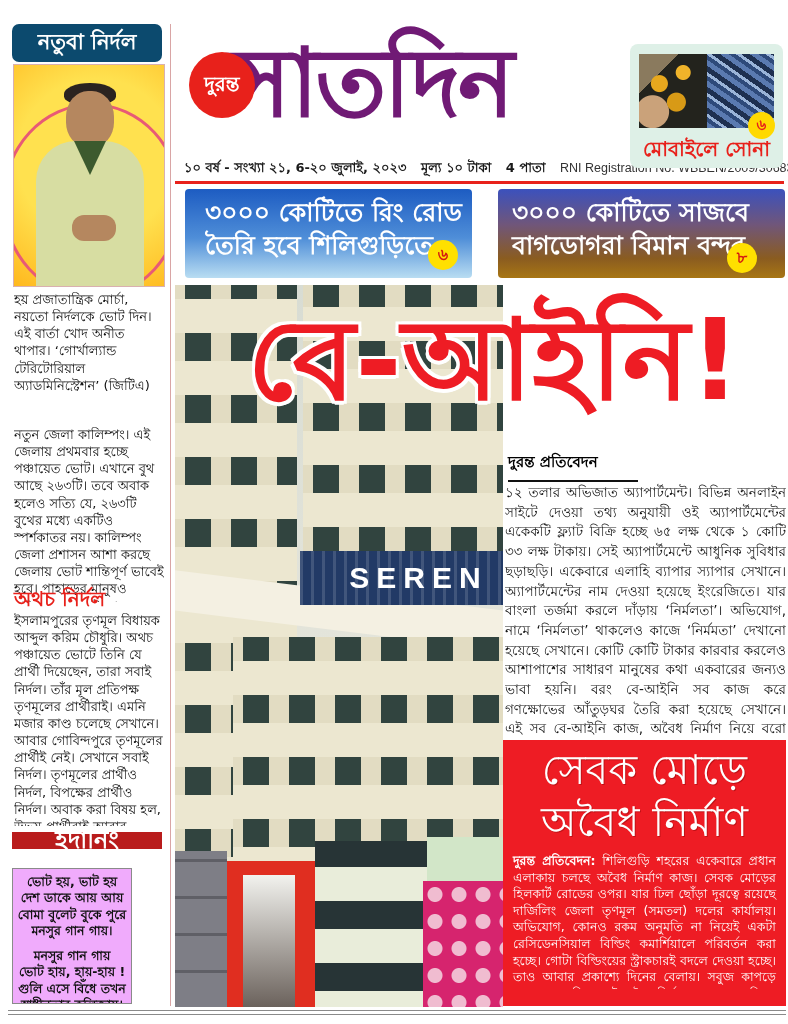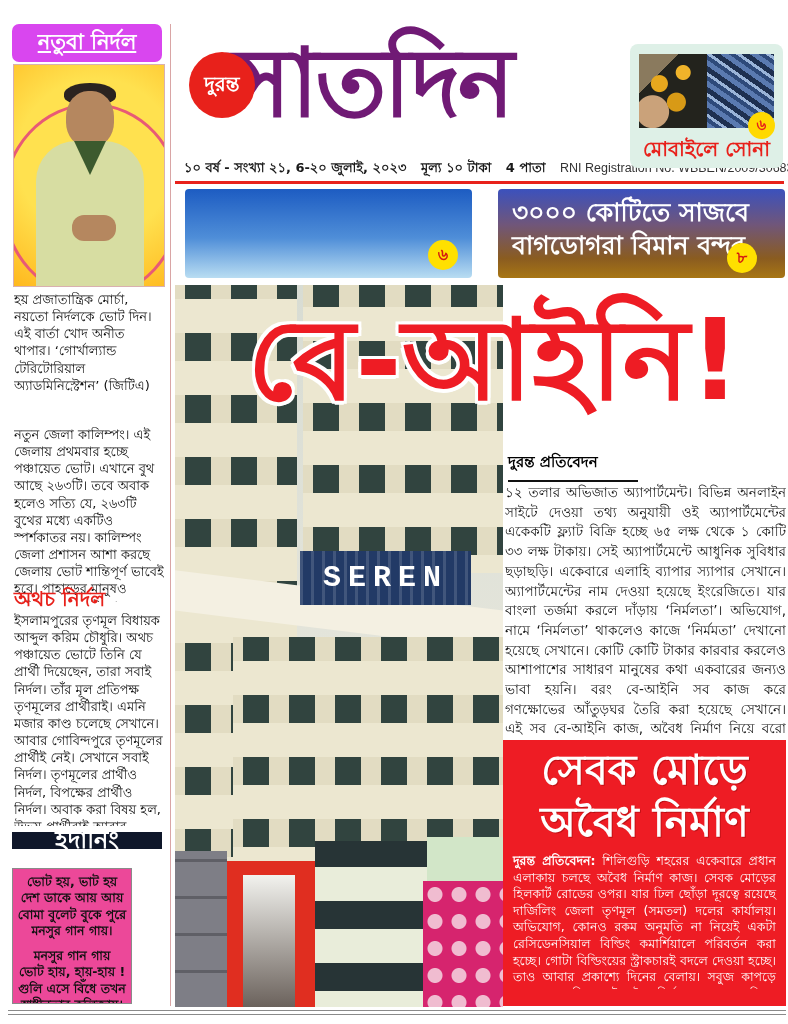--- a/index.html
+++ b/index.html
@@ -1,41 +1,41 @@
 <!DOCTYPE html>
 <html lang="bn"><head>
 <meta charset="utf-8">
 <style>
   html,body{margin:0;padding:0;background:#ffffff;}
   .page{position:relative;width:788px;height:1024px;background:#fff;overflow:hidden;
         font-family:"DejaVu Sans",sans-serif;color:#111;}
 
   
-  .sb-header{position:absolute;left:12px;top:24px;width:150px;height:38px;background:#d946ef;
-    border-radius:7px;color:#fff;font-weight:bold;font-size:21px;display:flex;align-items:center;justify-content:center;text-decoration:underline;}
+  .sb-header{position:absolute;left:12px;top:24px;width:150px;height:38px;background:#0c4a6e;
+    border-radius:7px;color:#fff;font-weight:bold;font-size:21px;display:flex;align-items:center;justify-content:center;}
   .sb-photo{position:absolute;left:13px;top:64px;width:150px;height:221px;border:1px solid #d9b0b0;overflow:hidden;
     background:radial-gradient(circle at 55% 42%,#ffe14f 0 52%,#ffb81e 100%);}
   .ph-ring{position:absolute;left:-12px;top:38px;width:174px;height:190px;border:3px solid #e85a76;border-radius:50%;}
   .ph-head{position:absolute;left:52px;top:26px;width:48px;height:56px;background:#b5875f;border-radius:46% 46% 44% 44%;}
   .ph-hair{position:absolute;left:50px;top:18px;width:52px;height:22px;background:#2b2320;border-radius:50% 50% 40% 40%;}
   .ph-body{position:absolute;left:22px;top:76px;width:108px;height:146px;background:#d7dda2;border-radius:40px 40px 0 0;}
   .ph-body:before{content:"";position:absolute;left:38px;top:0;width:32px;height:34px;background:#3c5a2e;
     clip-path:polygon(0 0,100% 0,50% 100%);}
   .ph-hand{position:absolute;left:58px;top:150px;width:44px;height:26px;background:#b5875f;border-radius:12px;}
   .sb-text{position:absolute;left:14px;width:150px;font-size:13px;line-height:1.32;color:#101010;
     text-align:left;overflow:hidden;}
   .sb-t1{top:291px;height:100px;}
   .sb-t2{top:426px;height:176px;}
   .sb-t3{top:612px;height:214px;}
   .sb-h{position:absolute;left:14px;color:#e8211b;font-weight:bold;font-size:20px;}
   .sb-h2{top:392px;}
   .sb-h3{top:584px;}
-  .sb-idaning{position:absolute;left:12px;top:832px;width:150px;height:17px;background:#0f172a;color:#fff;
+  .sb-idaning{position:absolute;left:12px;top:832px;width:150px;height:17px;background:#b91c1c;color:#fff;
     font-weight:bold;font-size:24px;display:flex;align-items:center;justify-content:center;}
-  .sb-poem{position:absolute;left:12px;top:868px;width:120px;height:136px;border:1px solid #8a8a8a;background:#ec4899;
+  .sb-poem{position:absolute;left:12px;top:868px;width:120px;height:136px;border:1px solid #8a8a8a;background:#f0abfc;
     font-size:12.5px;font-weight:bold;text-align:center;line-height:1.3;padding-top:5px;box-sizing:border-box;overflow:hidden;}
   .sb-poem .gap{height:9px;}
   .v-divider{position:absolute;left:170px;top:24px;width:1px;height:982px;background:#d9a5a5;}
 
   
   .m-badge{position:absolute;left:189px;top:52px;width:66px;height:66px;border-radius:50%;background:#e8211b;
     color:#fff;font-weight:bold;font-size:20px;display:flex;align-items:center;justify-content:center;z-index:3;text-align:center;}
   .m-title{position:absolute;left:228px;top:24px;width:400px;height:128px;font-size:95px;font-weight:900;
     color:#701a75;letter-spacing:-3px;line-height:1.25;white-space:nowrap;z-index:2;}
   .m-dateline{position:absolute;left:184px;top:158px;width:445px;font-size:13px;font-weight:bold;color:#1a1a1a;white-space:nowrap;}
@@ -74,21 +74,21 @@
   .win-grid{background-color:#ece7d0;background-image:
     repeating-linear-gradient(0deg,#ece7d0 0 18px,rgba(0,0,0,0) 18px 46px,#ece7d0 46px 62px),
     repeating-linear-gradient(90deg,#e2dcc2 0 10px,#31443f 10px 36px,#e2dcc2 36px 46px);}
   .tower-left{position:absolute;left:0;top:0;width:122px;height:590px;}
   .tower-right{position:absolute;left:128px;top:0;width:200px;height:288px;background-color:#f0ebd8;}
   .tower-lower{position:absolute;left:58px;top:352px;width:270px;height:228px;}
   .walkway{position:absolute;left:-12px;top:306px;width:360px;height:40px;background:#f4f0e2;transform:rotate(7deg);}
   .seren{position:absolute;left:125px;top:266px;width:171px;height:54px;background:#223a66;color:#fff;
     font-weight:bold;font-size:30px;letter-spacing:7px;display:flex;align-items:center;justify-content:center;
     background-image:repeating-linear-gradient(90deg,rgba(255,255,255,.14) 0 3px,transparent 3px 11px);
-    font-family:Liberation Mono, monospace;}
+    font-family:Liberation Sans, sans-serif;padding-left:33px;}
   .pillar{position:absolute;left:0;top:566px;width:52px;height:156px;background:
     repeating-linear-gradient(0deg,#7e7e86 0 34px,#5f5f66 34px 37px),
     repeating-linear-gradient(90deg,rgba(0,0,0,.15) 0 2px,transparent 2px 24px);}
   .gate{position:absolute;left:52px;top:576px;width:88px;height:146px;background:#e02e20;}
   .gate:after{content:"";position:absolute;left:16px;top:14px;width:52px;height:132px;background:linear-gradient(180deg,#f2f2ee,#6b625c);}
   .house{position:absolute;left:140px;top:556px;width:112px;height:166px;background:#e9edda;
     background-image:repeating-linear-gradient(0deg,transparent 0 16px,#273436 16px 44px,transparent 44px 62px);}
   .green2{position:absolute;left:252px;top:552px;width:76px;height:52px;background:#d2e6c8;}
   .pink-screen{position:absolute;left:248px;top:596px;width:80px;height:126px;background-color:#d6246e;
     background-image:radial-gradient(circle at 50% 50%,#f0bcd0 0 7px,transparent 8px);background-size:24px 27px;}
@@ -98,21 +98,21 @@
     font-size:112px;font-weight:900;color:#ee1c24;text-align:center;line-height:1.4;white-space:nowrap;
     text-shadow:3px 3px 0 #fff,-3px -3px 0 #fff,3px -3px 0 #fff,-3px 3px 0 #fff,0 4px 0 #fff;}
   .byline{position:absolute;left:508px;top:450px;font-size:15px;font-weight:bold;color:#000;
     border-bottom:2px solid #111;padding:0 40px 5px 0;}
   .article{position:absolute;left:505px;top:483px;width:281px;height:254px;font-size:13.5px;line-height:1.46;
     text-align:justify;color:#151515;overflow:hidden;}
   .jump{font-weight:bold;white-space:nowrap;}
 
   
   .story2{position:absolute;left:503px;top:740px;width:283px;height:266px;background:#ee1c24;color:#fff;box-sizing:border-box;}
-  .s2-head{width:100%;text-align:center;font-size:41px;font-weight:700;line-height:1.28;padding-top:4px;
+  .s2-head{width:100%;text-align:center;font-size:41px;font-weight:400;line-height:1.28;padding-top:4px;
     text-shadow:1px 1px 0 rgba(120,0,0,.4);}
   .s2-body{padding:4px 10px 0 10px;font-size:12.5px;line-height:1.33;text-align:justify;overflow:hidden;height:136px;}
 
   .bottom-rule{position:absolute;left:8px;top:1010px;width:778px;height:3px;border-top:1px solid #8a8a8a;border-bottom:1px solid #8a8a8a;}
 </style>
 </head>
 <body>
 
 <div class="page">
 
@@ -161,20 +161,21 @@
   <div class="promo">
     <div class="promo-img">
       <div class="promo-gold"></div>
       <div class="promo-ewaste"></div>
     </div>
     <div class="promo-badge">৬</div>
     <div class="promo-label">মোবাইলে সোনা</div>
   </div>
 
   <div class="teaser teaser1">
+    <span>৩০০০ কোটিতে রিং রোড তৈরি হবে শিলিগুড়িতে</span>
     <div class="t-badge t-badge1">৬</div>
   </div>
   <div class="teaser teaser2">
     <span>৩০০০ কোটিতে সাজবে বাগডোগরা বিমান বন্দর</span>
     <div class="t-badge t-badge2">৮</div>
   </div>
 
   <div class="photo">
     <div class="tower-left win-grid"></div>
     <div class="tower-right win-grid"></div>

